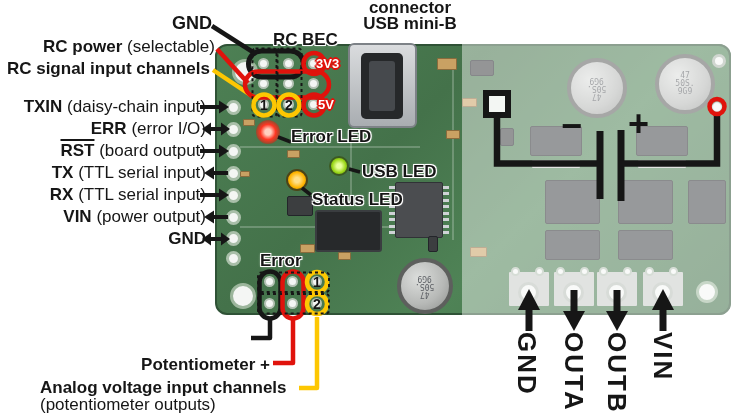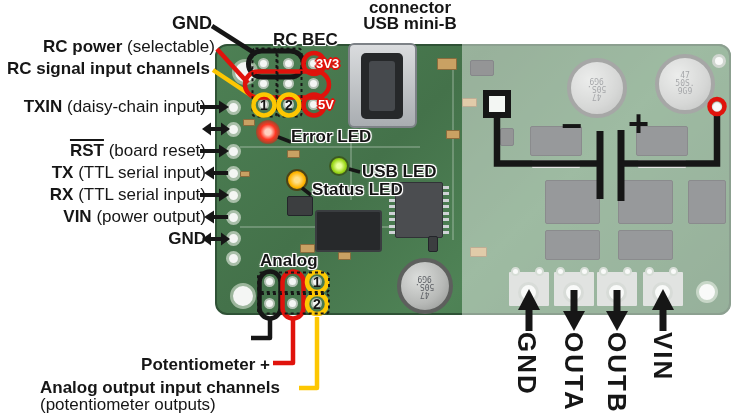--- a/index.html
+++ b/index.html
@@ -273,39 +273,40 @@
   </div>
 
   <div class="lbl b halo" style="left:273px;top:31px">RC</div>
   <div class="lbl b halo" style="left:302px;top:31px">BEC</div>
   <div class="redwhite" style="left:316px;top:57px">3V3</div>
   <div class="redwhite" style="left:318px;top:98px">5V</div>
   <div class="pnum" style="left:258px;top:98px">1</div>
   <div class="pnum" style="left:283px;top:98px">2</div>
 
   <div class="lbl ra" style="right:535px;top:98px"><span class="b">TXIN</span><span> (daisy-chain input)</span></div>
-  <div class="lbl ra" style="right:535px;top:142px"><span class="b ov">RST</span><span> (board reset)</span></div>
+  <div class="lbl ra" style="right:535px;top:120px"><span class="b">ERR</span><span> (error I/O)</span></div>
+  <div class="lbl ra" style="right:535px;top:142px"><span class="b ov">RST</span><span> (board output)</span></div>
   <div class="lbl ra" style="right:535px;top:164px"><span class="b">TX</span><span> (TTL serial input)</span></div>
   <div class="lbl ra" style="right:535px;top:186px"><span class="b">RX</span><span> (TTL serial input)</span></div>
   <div class="lbl ra" style="right:535px;top:208px"><span class="b">VIN</span><span> (power output)</span></div>
   <div class="lbl ra" style="right:535px;top:230px"><span class="b">GND</span><span></span></div>
 
   <div class="lbl b halo" style="left:291px;top:128px">Error LED</div>
   <div class="lbl b halo" style="left:362px;top:163px">USB LED</div>
-  <div class="lbl b halo" style="left:312px;top:181px">Status LED</div>
+  <div class="lbl b halo" style="left:312px;top:191px">Status LED</div>
 
   <div class="sign" style="left:561px;top:108px">−</div>
   <div class="sign" style="left:628px;top:106px">+</div>
 
-  <div class="lbl b halo" style="left:260px;top:252px">Analog</div>
+  <div class="lbl b halo" style="left:260px;top:252px">Error</div>
   <div class="pnum" style="left:311px;top:275px">1</div>
   <div class="pnum" style="left:311px;top:297px">2</div>
 
   <div class="lbl b ra" style="right:471px;top:356px">Potentiometer +</div>
-  <div class="lbl b" style="left:40px;top:379px">Analog output input channels</div>
+  <div class="lbl b" style="left:40px;top:379px">Analog voltage input channels</div>
   <div class="lbl" style="left:40px;top:396px">(potentiometer outputs)</div>
 
   <div class="vlab" style="left:540px;top:332px">GND</div>
   <div class="vlab" style="left:587px;top:332px">OUTA</div>
   <div class="vlab" style="left:630px;top:332px">OUTB</div>
   <div class="vlab" style="left:676px;top:332px">VIN</div>
 
 </div>
 
 </body></html>

